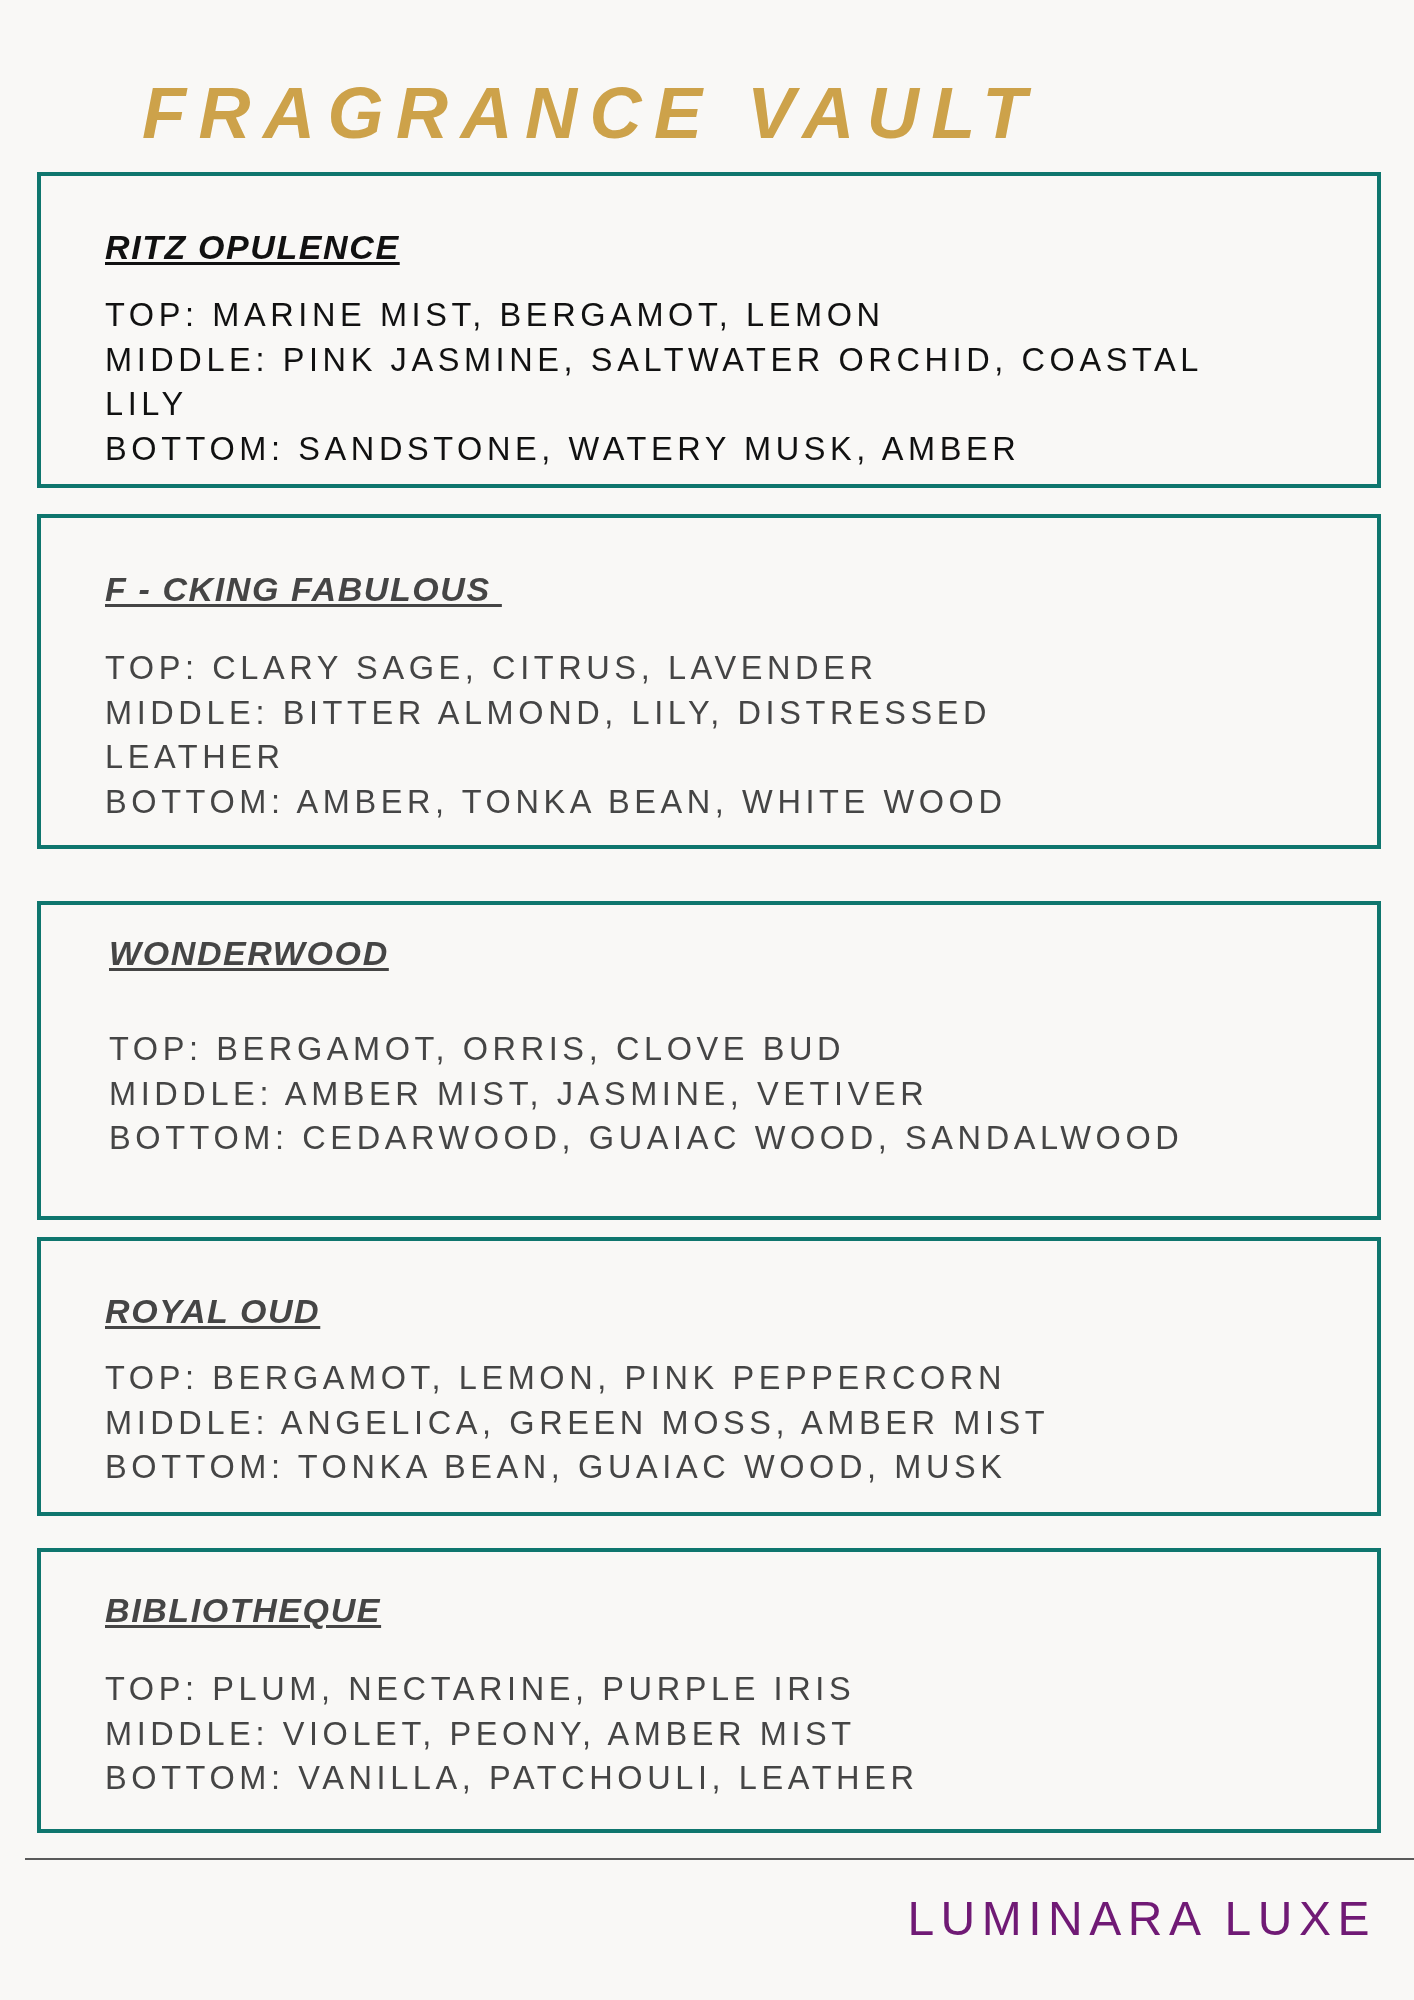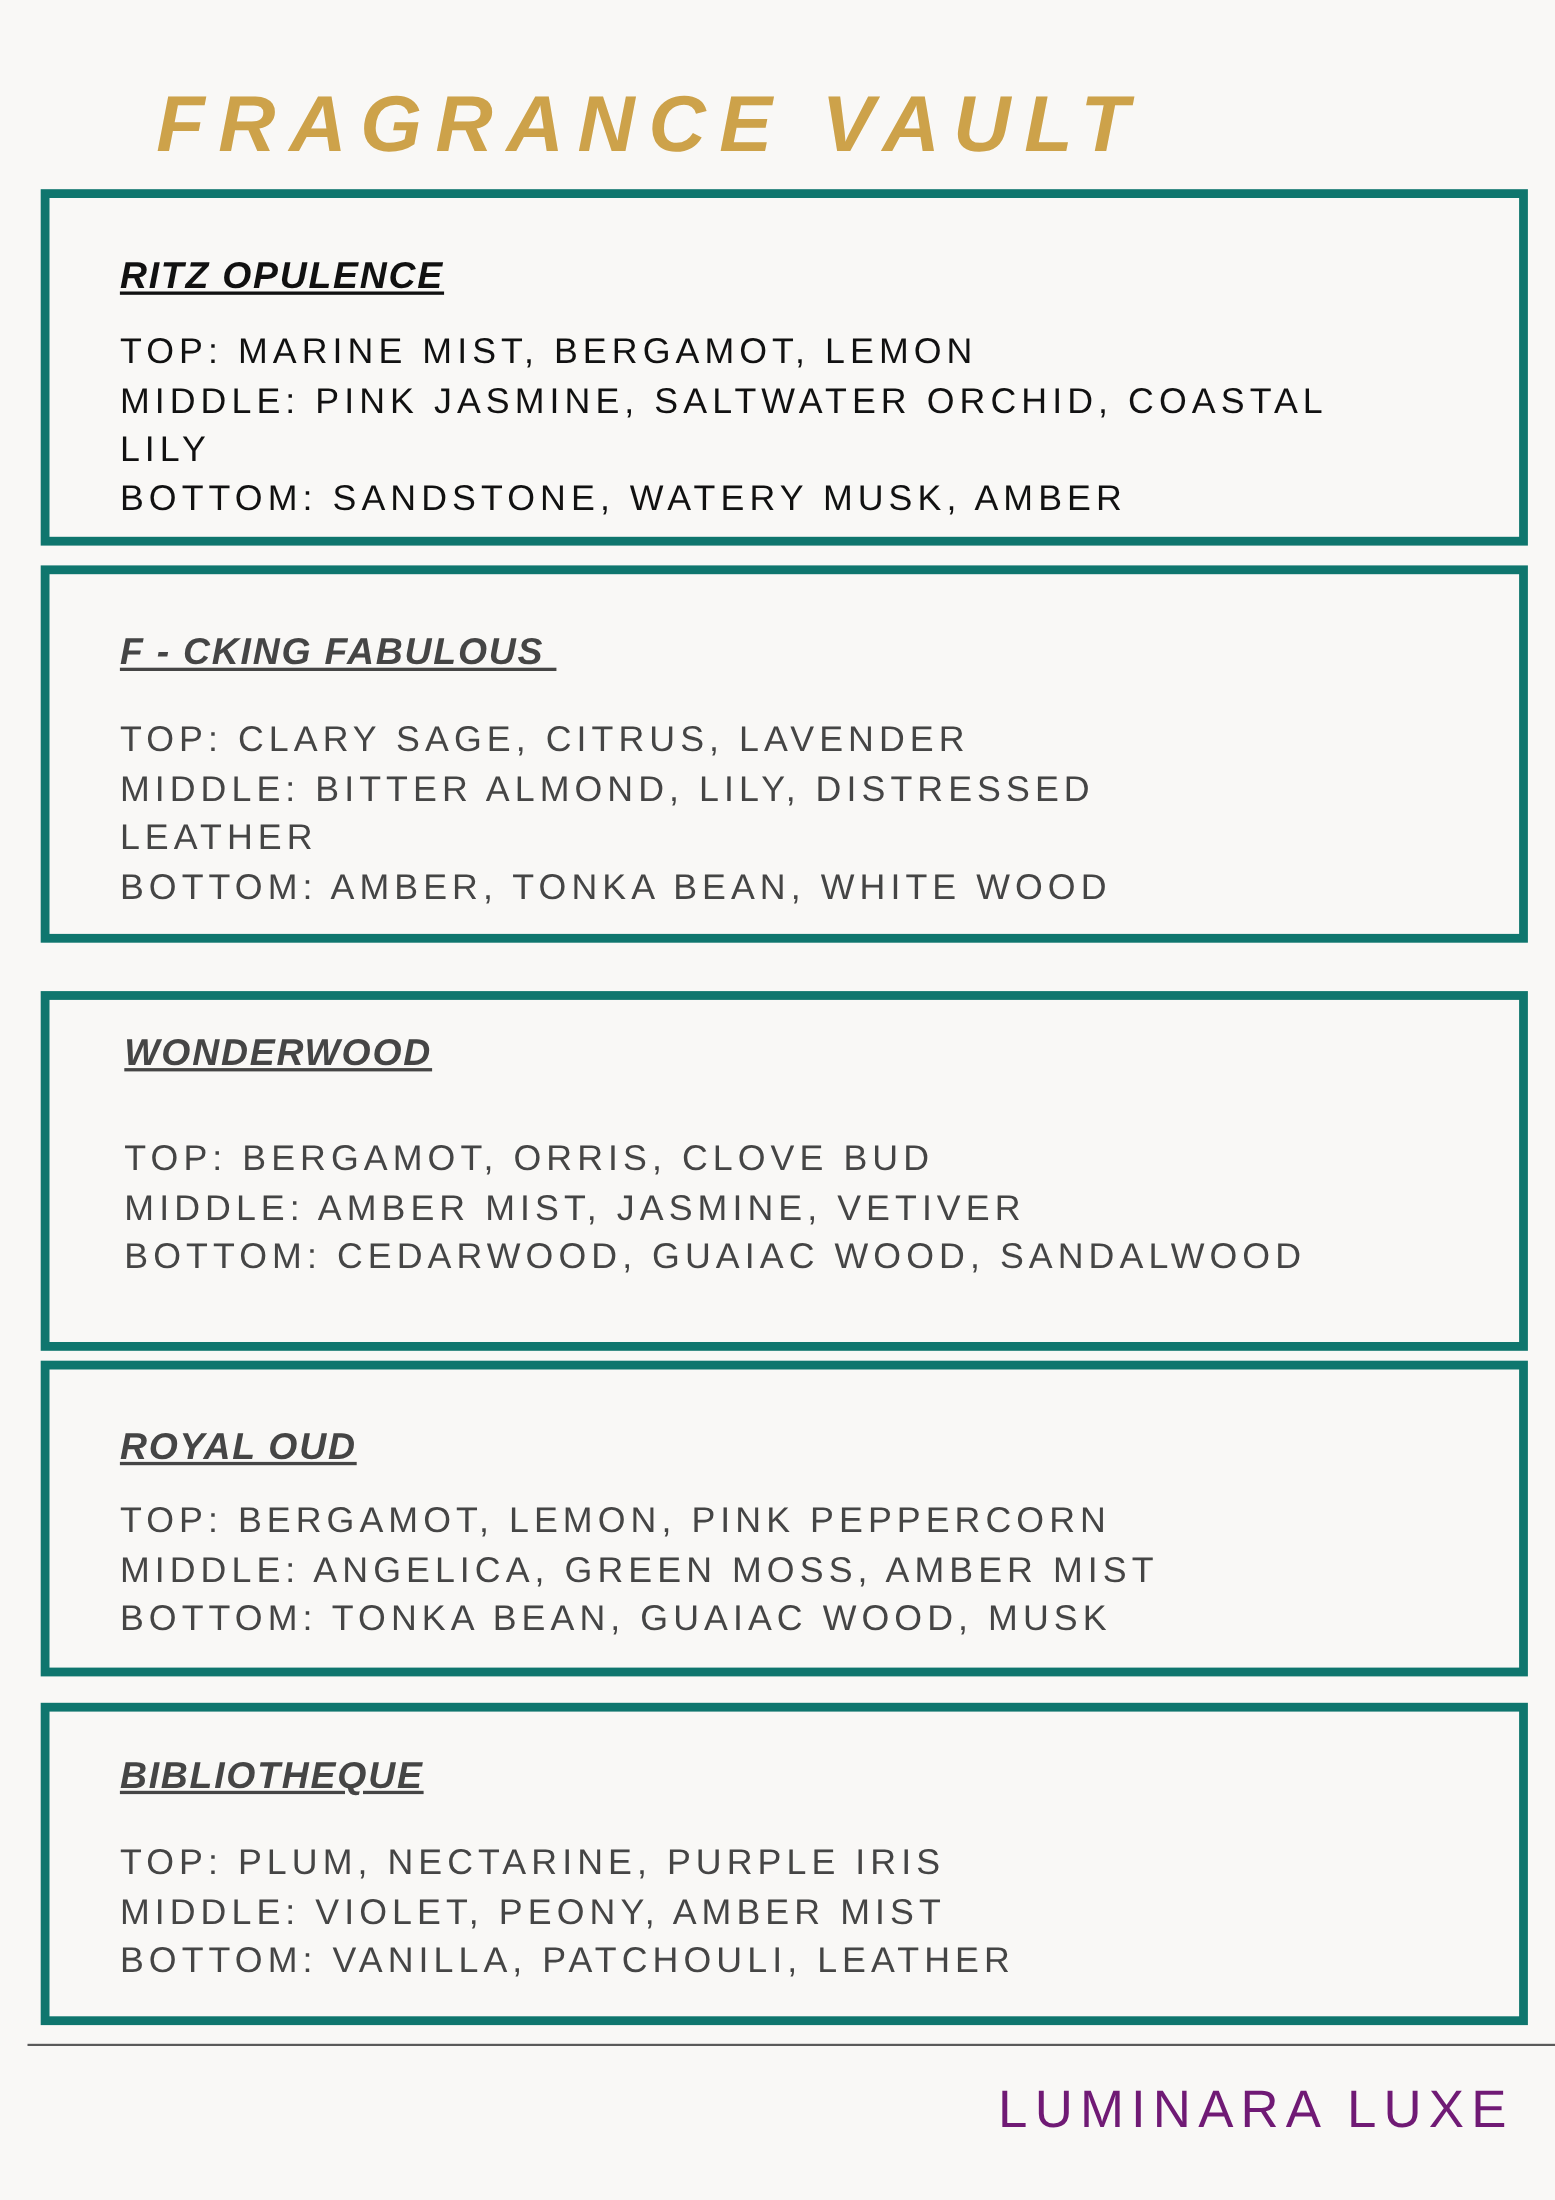--- a/index.html
+++ b/index.html
@@ -10,21 +10,21 @@
   }
   .title {
     position: absolute; left: 142px; top: 46px;
     font-family: Liberation Sans, sans-serif;
     font-weight: 700; font-style: italic;
     font-size: 72px; line-height: 90px;
     letter-spacing: 12.5px; color: #cda24a; white-space: nowrap; margin-top: 22px;
   }
   .card {
     position: absolute; left: 37px; width: 1336px;
-    border: 8px solid #0f766e; box-sizing: content-box;
+    border: 4px solid #0f766e; box-sizing: content-box;
   }
   .card-name {
     position: absolute; left: 64px;
     font-weight: 700; font-style: italic; font-size: 34px; line-height: 40px;
     letter-spacing: 1.6px; text-decoration: underline; text-decoration-thickness: 3px;
     text-underline-offset: 3px; white-space: pre;
   }
   .notes { position: absolute; left: 64px; }
   .note-line {
     font-size: 32.5px; line-height: 44.6px; letter-spacing: 4.6px;

